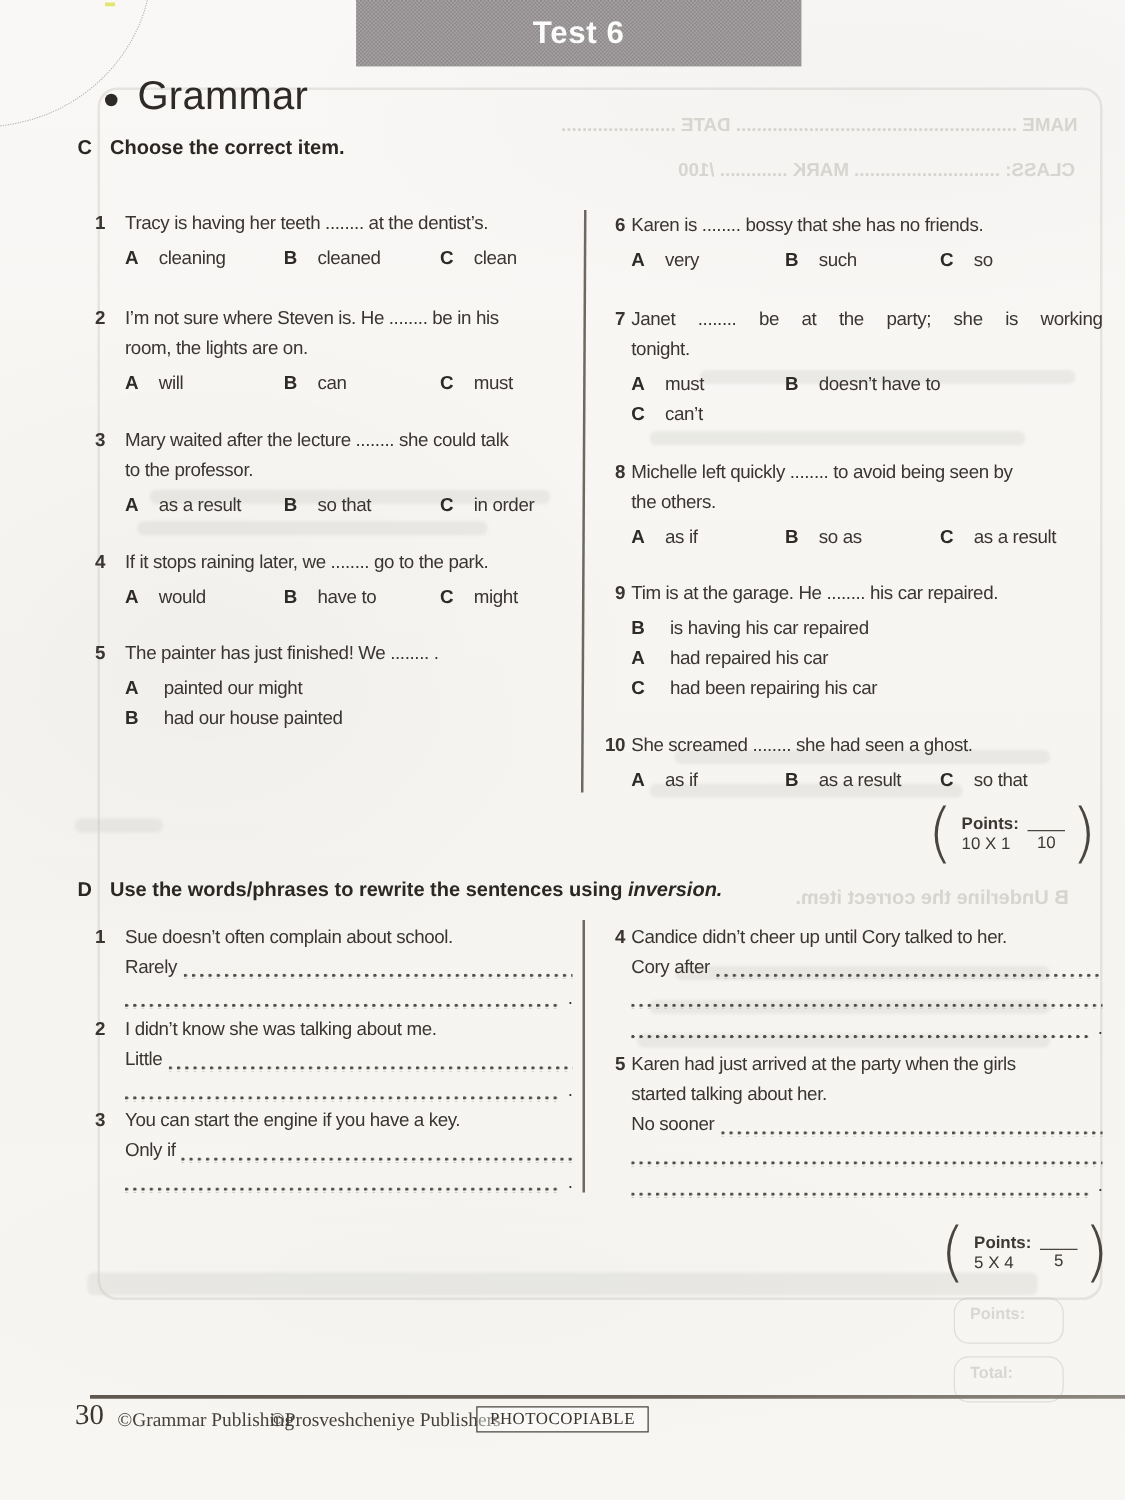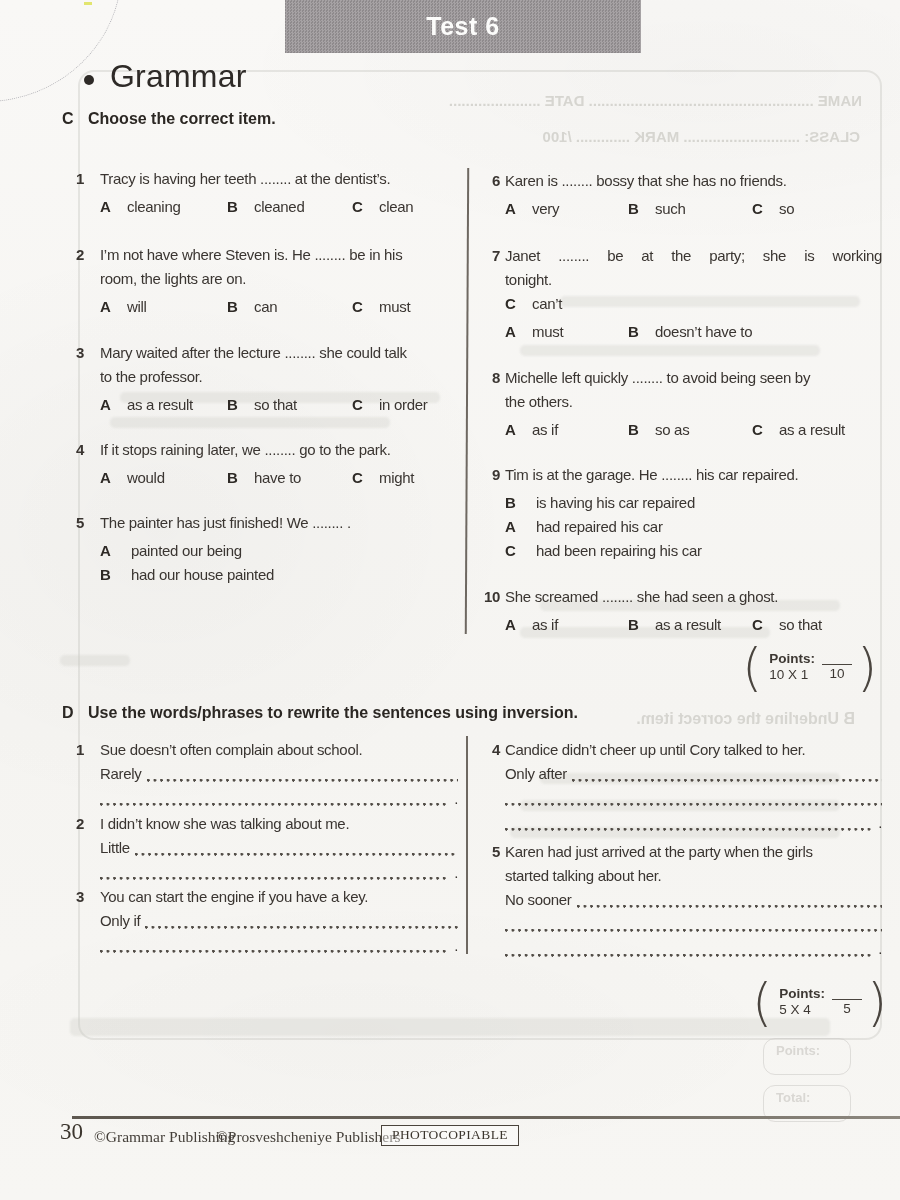--- a/index.html
+++ b/index.html
@@ -28,21 +28,21 @@
     background-size:3px 3px;display:flex;align-items:center;justify-content:center;}
   .testbar-label{color:#fcfcfb;font-size:25px;font-weight:bold;letter-spacing:.5px;}
   .grammar{position:absolute;left:84px;top:58px;display:flex;align-items:center;color:#2e2a27;}
   .bullet{width:10px;height:10px;border-radius:50%;background:#2e2a27;margin:6px 16px 0 0;}
   .grammar-text{font-size:32px;letter-spacing:.2px;}
   
   .sec-head{position:absolute;display:flex;font-weight:bold;font-size:16px;color:#2b2723;}
   .sec-label{width:26px;flex:0 0 26px;}
   #secC{left:62px;top:110px;}
   #secD{left:62px;top:704px;width:806px;}
-  .sec-title .it{}
+  .sec-title .it{font-style:italic;}
   
   .q,.ditem{position:absolute;display:flex;font-size:15px;letter-spacing:-0.3px;line-height:24px;}
   .qnum{font-weight:bold;flex:0 0 24px;}
   .colL{left:76px;width:382px;}
   .colR{left:474px;width:408px;}
   .colR .qnum{flex:0 0 26px;text-align:right;margin-right:5px;}
   .qbody{flex:1;min-width:0;}
   .stem-line{height:24px;white-space:nowrap;}
   .stem-line.just{white-space:normal;text-align:justify;text-align-last:justify;overflow:hidden;}
   .opts{position:relative;height:24px;margin-top:4px;}
@@ -130,21 +130,21 @@
         <span class="opt o0"><b class="letter">A</b><span>cleaning</span></span>
         <span class="opt o1"><b class="letter">B</b><span>cleaned</span></span>
         <span class="opt o2"><b class="letter">C</b><span>clean</span></span>
       </div>
     </div>
   </div>
 
   <div class="q colL" style="top:243px;">
     <span class="qnum">2</span>
     <div class="qbody">
-      <div class="stem-line">I’m not have where Steven is. He ........ be in his</div>
+      <div class="stem-line">I’m not sure where Steven is. He ........ be in his</div>
       <div class="stem-line">room, the lights are on.</div>
       <div class="opts">
         <span class="opt o0"><b class="letter">A</b><span>will</span></span>
         <span class="opt o1"><b class="letter">B</b><span>can</span></span>
         <span class="opt o2"><b class="letter">C</b><span>must</span></span>
       </div>
     </div>
   </div>
 
   <div class="q colL" style="top:341px;">
@@ -170,21 +170,21 @@
         <span class="opt o2"><b class="letter">C</b><span>might</span></span>
       </div>
     </div>
   </div>
 
   <div class="q colL" style="top:511px;">
     <span class="qnum">5</span>
     <div class="qbody">
       <div class="stem-line">The painter has just finished! We ........ .</div>
       <div class="opts stack">
-        <span class="opt"><b class="letter">A</b><span>painted our being</span></span>
+        <span class="opt"><b class="letter">A</b><span>painted our might</span></span>
         <span class="opt"><b class="letter">B</b><span>had our house painted</span></span>
       </div>
     </div>
   </div>
 
   <div class="q colR" style="top:169px;">
     <span class="qnum">6</span>
     <div class="qbody">
       <div class="stem-line">Karen is ........ bossy that she has no friends.</div>
       <div class="opts">
@@ -193,26 +193,26 @@
         <span class="opt o2"><b class="letter">C</b><span>so</span></span>
       </div>
     </div>
   </div>
 
   <div class="q colR" style="top:244px;">
     <span class="qnum">7</span>
     <div class="qbody">
       <div class="stem-line just">Janet ........ be at the party; she is working</div>
       <div class="stem-line">tonight.</div>
+      <div class="opts">
+        <span class="opt o0"><b class="letter">A</b><span>must</span></span>
+        <span class="opt o1"><b class="letter">B</b><span>doesn’t have to</span></span>
+      </div>
       <div class="opts sub">
         <span class="opt o0"><b class="letter">C</b><span>can’t</span></span>
-      </div>
-      <div class="opts">
-        <span class="opt o0"><b class="letter">A</b><span>must</span></span>
-        <span class="opt o1"><b class="letter">B</b><span>doesn’t have to</span></span>
       </div>
     </div>
   </div>
 
   <div class="q colR" style="top:366px;">
     <span class="qnum">8</span>
     <div class="qbody">
       <div class="stem-line">Michelle left quickly ........ to avoid being seen by</div>
       <div class="stem-line">the others.</div>
       <div class="opts">
@@ -310,21 +310,21 @@
           <span class="tail">.</span>
         </div>
     </div>
   </div>
 
   <div class="ditem colR" style="top:738px;">
     <span class="qnum">4</span>
     <div class="qbody">
       <div class="stem-line">Candice didn’t cheer up until Cory talked to her.</div>
       <div class="ansline">
-          <span class="prefix">Only after</span>
+          <span class="prefix">Cory after</span>
           <span class="dots"></span>
         </div>
       <div class="ansline">
           <span class="dots"></span>
         </div>
       <div class="ansline">
           <span class="dots"></span>
           <span class="tail">.</span>
         </div>
     </div>

